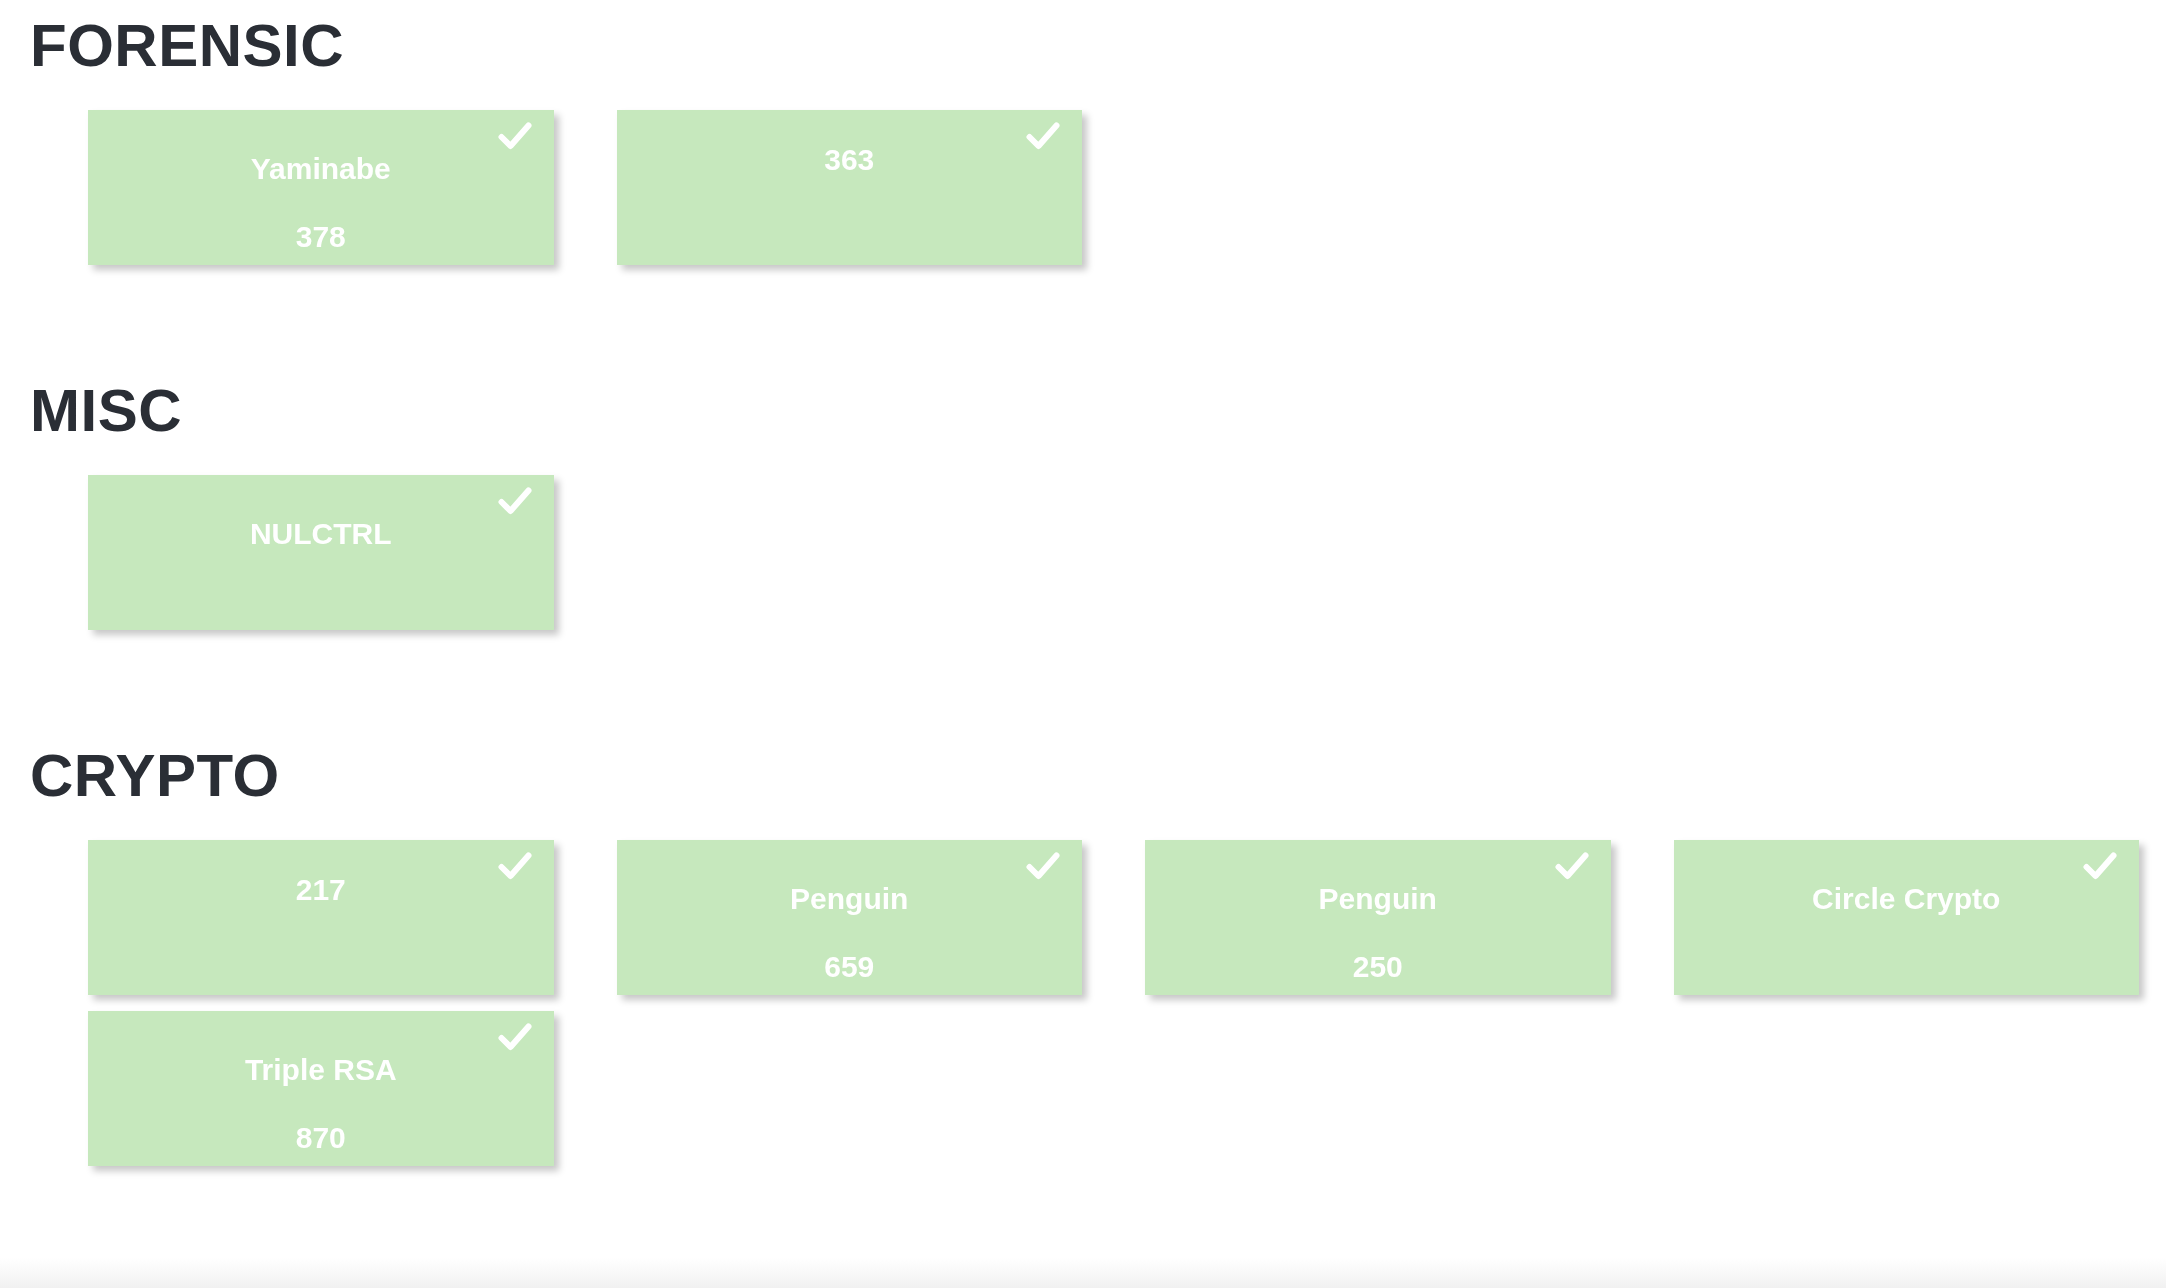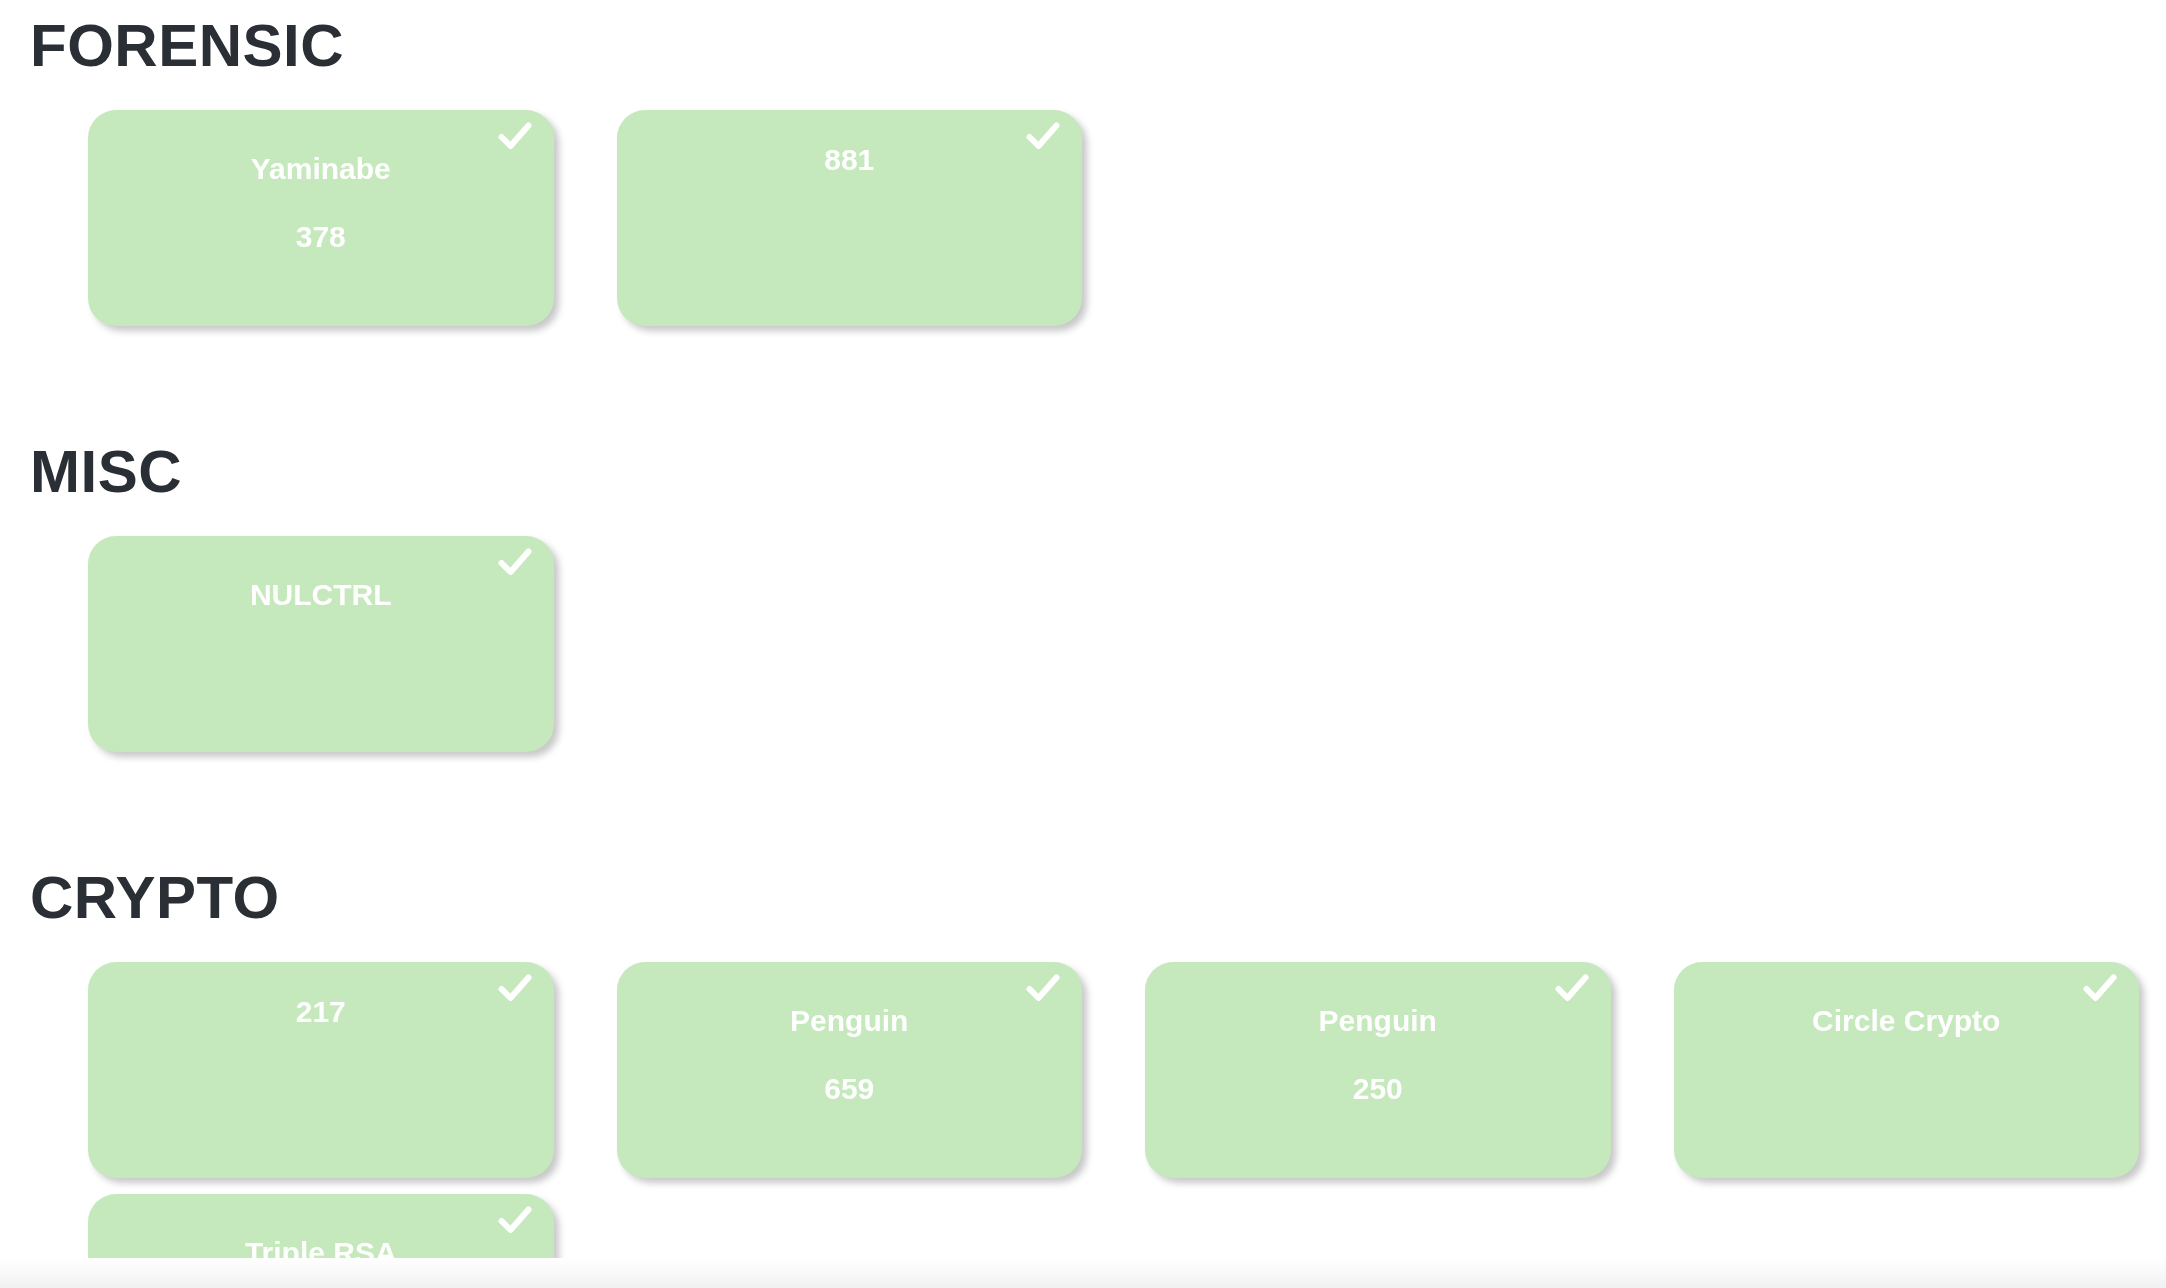--- a/index.html
+++ b/index.html
@@ -35,27 +35,26 @@
   .challenge-grid{
     display:grid;
     grid-template-columns:repeat(4,1fr);
     column-gap:63px;
     row-gap:16px;
     margin-left:58px;
     width:2051px;
   }
   .challenge-card{
     position:relative;
-    height:216px;
+    height:155px;
     background:var(--card-bg);
     box-shadow:5px 5px 7px rgba(0,0,0,0.22);
     text-align:center;
     color:var(--card-text);
     cursor:pointer;
-    border-radius:28px;
   }
   .challenge-name{
     padding-top:41px;
     font-size:30px;
     line-height:36px;
     font-weight:bold;
     white-space:nowrap;
   }
   .challenge-points{
     margin-top:32px;
@@ -95,21 +94,21 @@
     <div class="challenge-name">Yaminabe</div>
     <div class="challenge-points">378</div>
   </div>
 
   <div class="challenge-card">
     <span class="solved-check">
       <svg viewBox="0 0 34 28" aria-hidden="true">
         <polyline points="3.5,15 12.5,24 30.5,3.5" fill="none" stroke="#ffffff" stroke-width="6" stroke-linecap="round" stroke-linejoin="round"></polyline>
       </svg>
     </span>
-    <div class="challenge-points">881</div>
+    <div class="challenge-points">363</div>
   </div>
 </div>
   </section>
 
   <section class="section">
     <h2 class="section-title">MISC</h2>
     <div class="challenge-grid">
   <div class="challenge-card">
     <span class="solved-check">
       <svg viewBox="0 0 34 28" aria-hidden="true">

